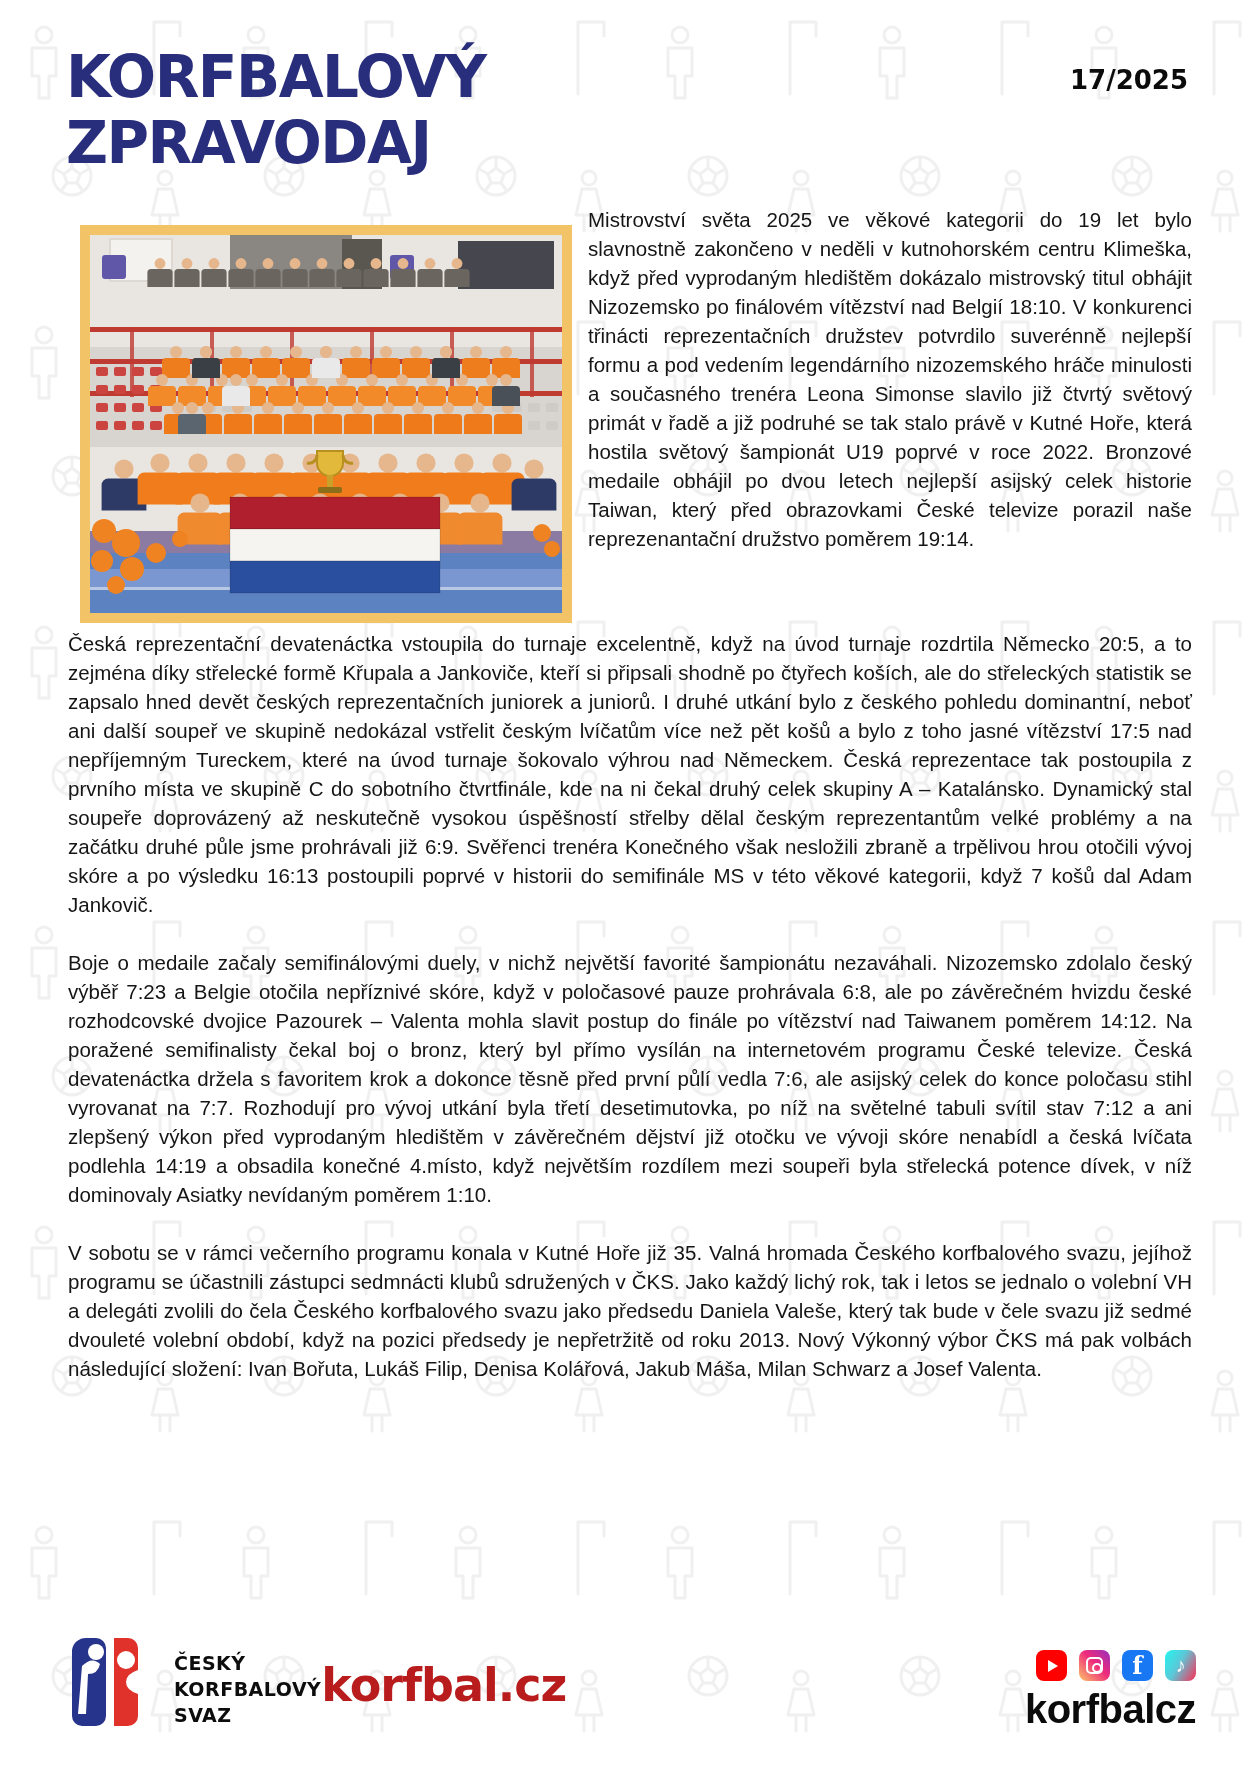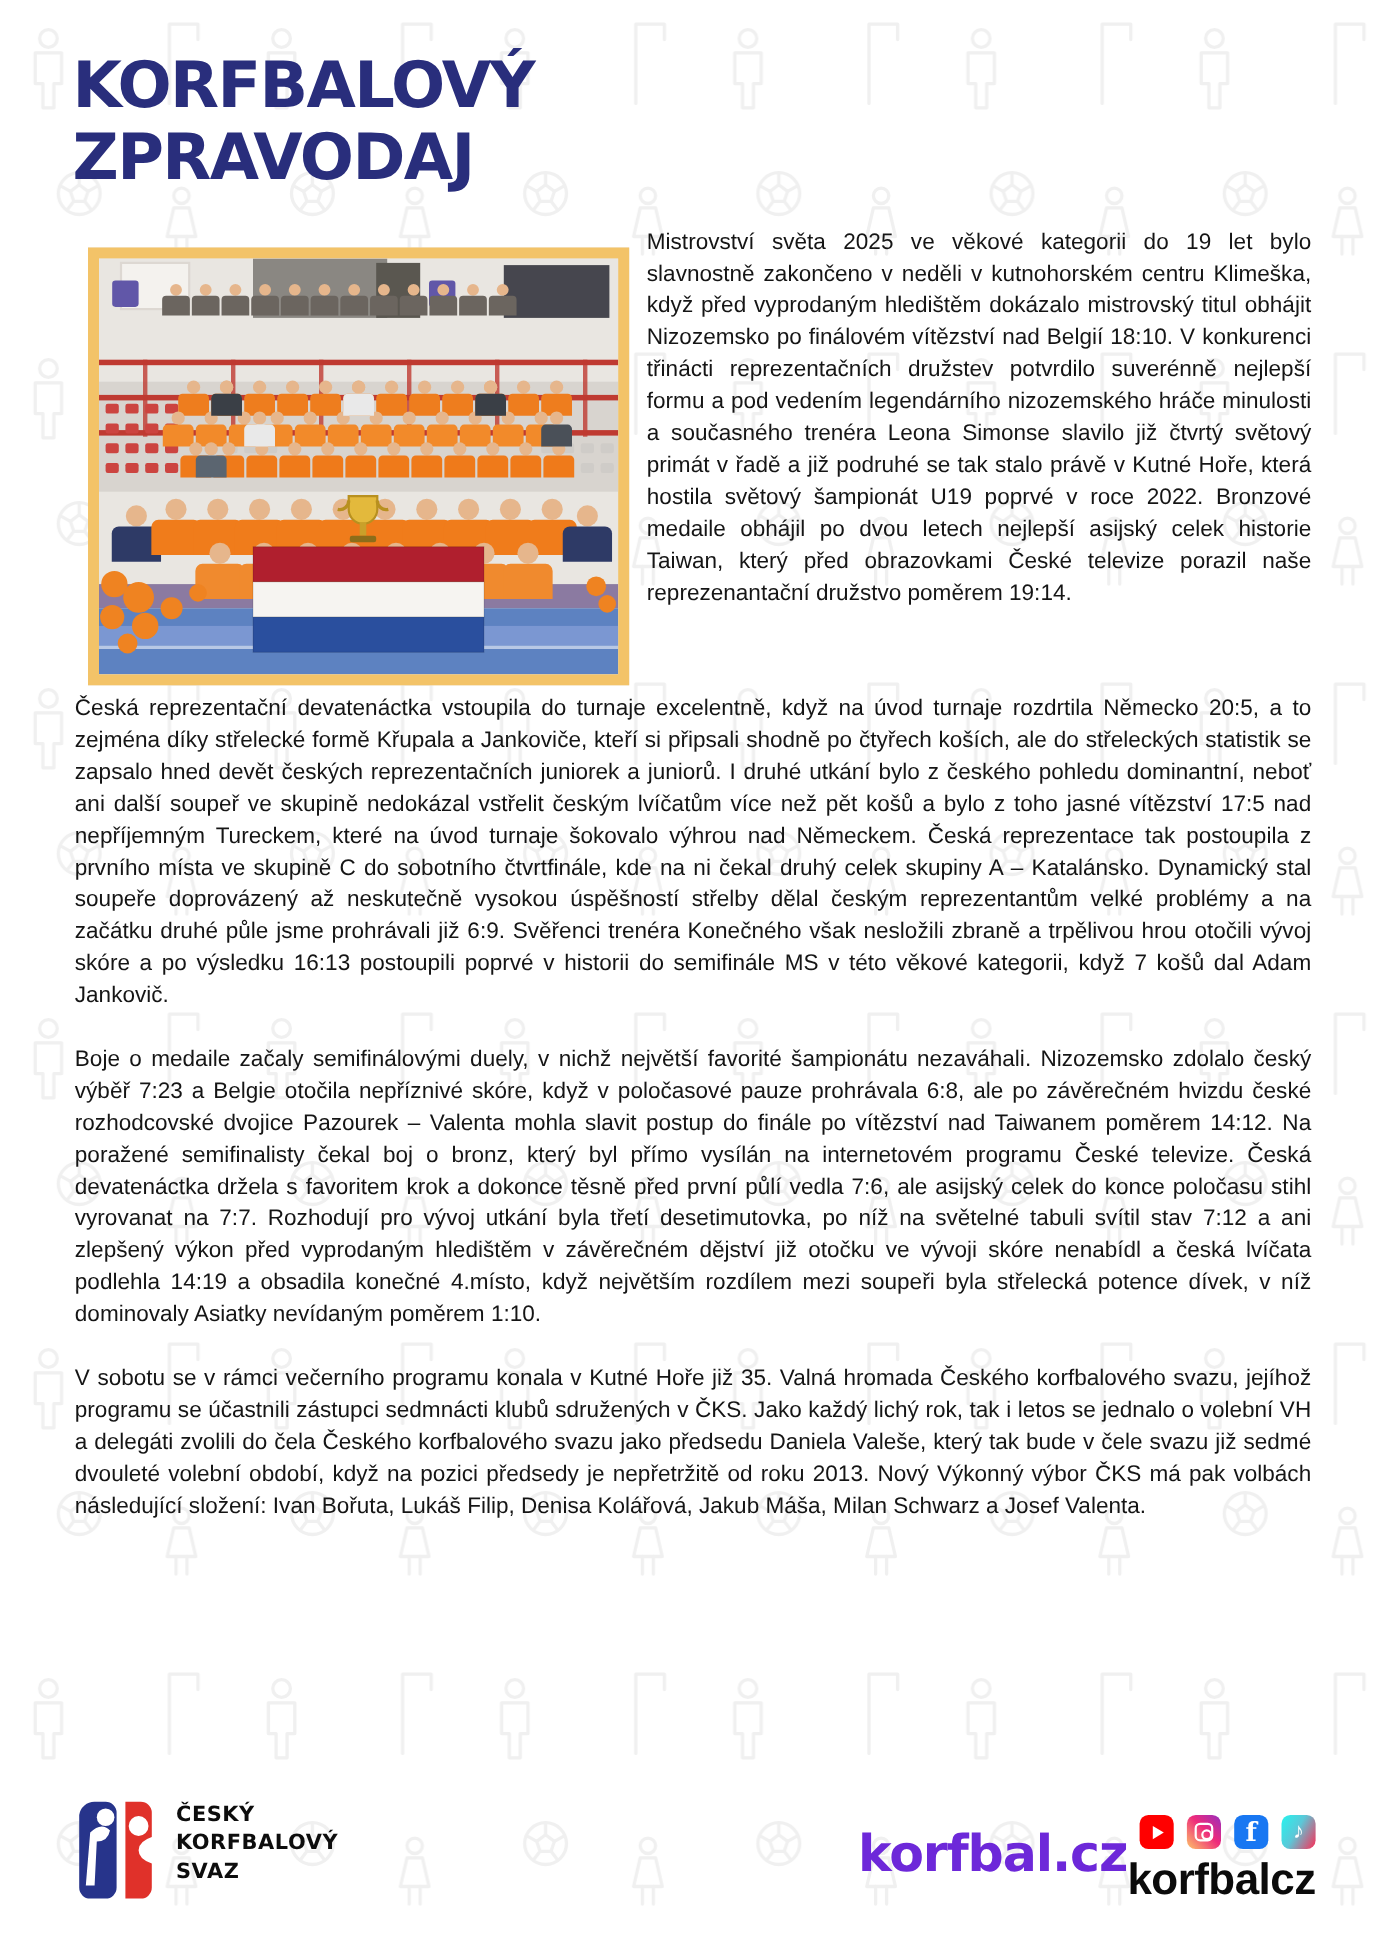--- a/index.html
+++ b/index.html
@@ -27,23 +27,23 @@
   figure.photo {
     float:left; margin:20px 16px 6px 12px; padding:0;
     width:492px; height:398px;
     border:10px solid #f3c368;
     background:#e9e6e1;
   }
   figure.photo svg { display:block; width:472px; height:378px; }
 
   
   .footer { position:absolute; left:0; right:0; top:1636px; display:flex; align-items:flex-start; padding:0 64px 0 62px; }
-  .logo-block { display:flex; align-items:flex-start; gap:6px; }
+  .logo-block { display:flex; align-items:flex-end; gap:20px; }
   .org-name { font-family:"DejaVu Sans", sans-serif; font-weight:700; font-size:19px; line-height:26px; letter-spacing:0.5px; color:#0d0d0d; }
-  .website { flex:1; text-align:right; font-family:"DejaVu Sans", sans-serif; font-weight:800; font-size:46px; letter-spacing:-1px; color:#6d28d9; padding-top:22px; }
+  .website { flex:1; text-align:left; font-family:"DejaVu Sans", sans-serif; font-weight:800; font-size:46px; letter-spacing:-1px; color:#b91c1c; padding-top:22px; }
   .social-block { text-align:center; padding-top:14px; }
   .social-icons { display:flex; gap:12px; justify-content:flex-end; }
   .sicon { width:31px; height:31px; border-radius:8px; display:flex; align-items:center; justify-content:center; }
   .sicon.youtube { background:#ff0000; }
   .sicon.youtube .play { width:0; height:0; border-left:10px solid #fff; border-top:6px solid transparent; border-bottom:6px solid transparent; margin-left:2px; }
   .sicon.instagram { background:linear-gradient(45deg,#fdc468 0%,#ee2a7b 55%,#962fbf 100%); }
   .sicon.instagram .cam { width:17px; height:17px; border:2px solid #fff; border-radius:5px; position:relative; }
   .sicon.instagram .cam::after { content:""; position:absolute; left:3.5px; top:3.5px; width:6px; height:6px; border:2px solid #fff; border-radius:50%; }
   .sicon.facebook { background:#1877f2; color:#fff; font-family:"DejaVu Serif", serif; font-weight:700; font-size:24px; }
   .sicon.tiktok { background:linear-gradient(120deg,#25f4ee 0%,#5bc8d8 45%,#fe2c55 100%); color:#fff; font-size:20px; font-weight:700; }
@@ -84,20 +84,21 @@
 </svg>
 
 <div class="page">
 
   <div class="header">
     <div class="masthead">
       <div>KORFBALOVÝ</div>
       <div>ZPRAVODAJ</div>
     </div>
     <div class="issue-block">
+      <div>17/2025</div>
     </div>
   </div>
 
   <div class="article">
     <p>
       </p><figure class="photo">
         <svg viewBox="0 0 472 378" preserveAspectRatio="none">
           <defs>
             <g id="fan">
               <circle cx="0" cy="-15" r="6" fill="#e6b68c"></circle>

